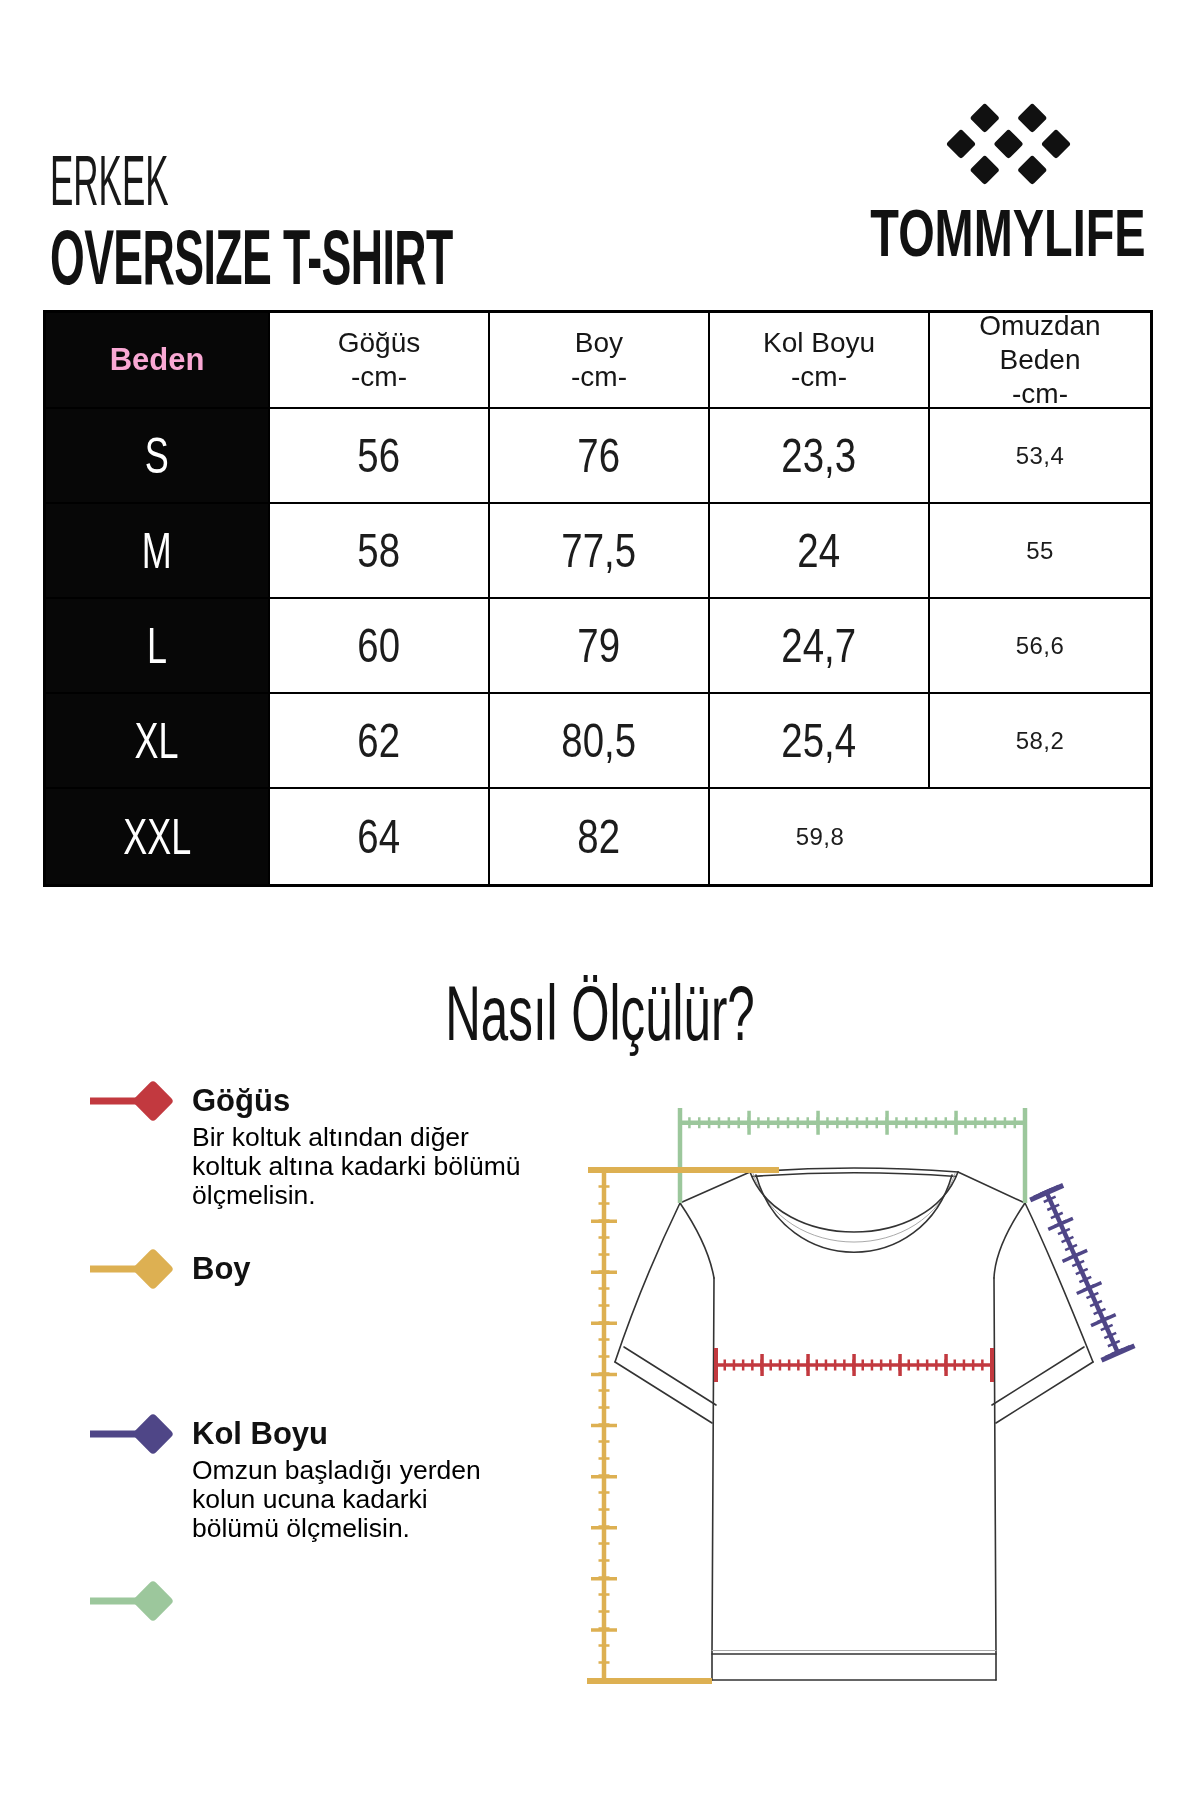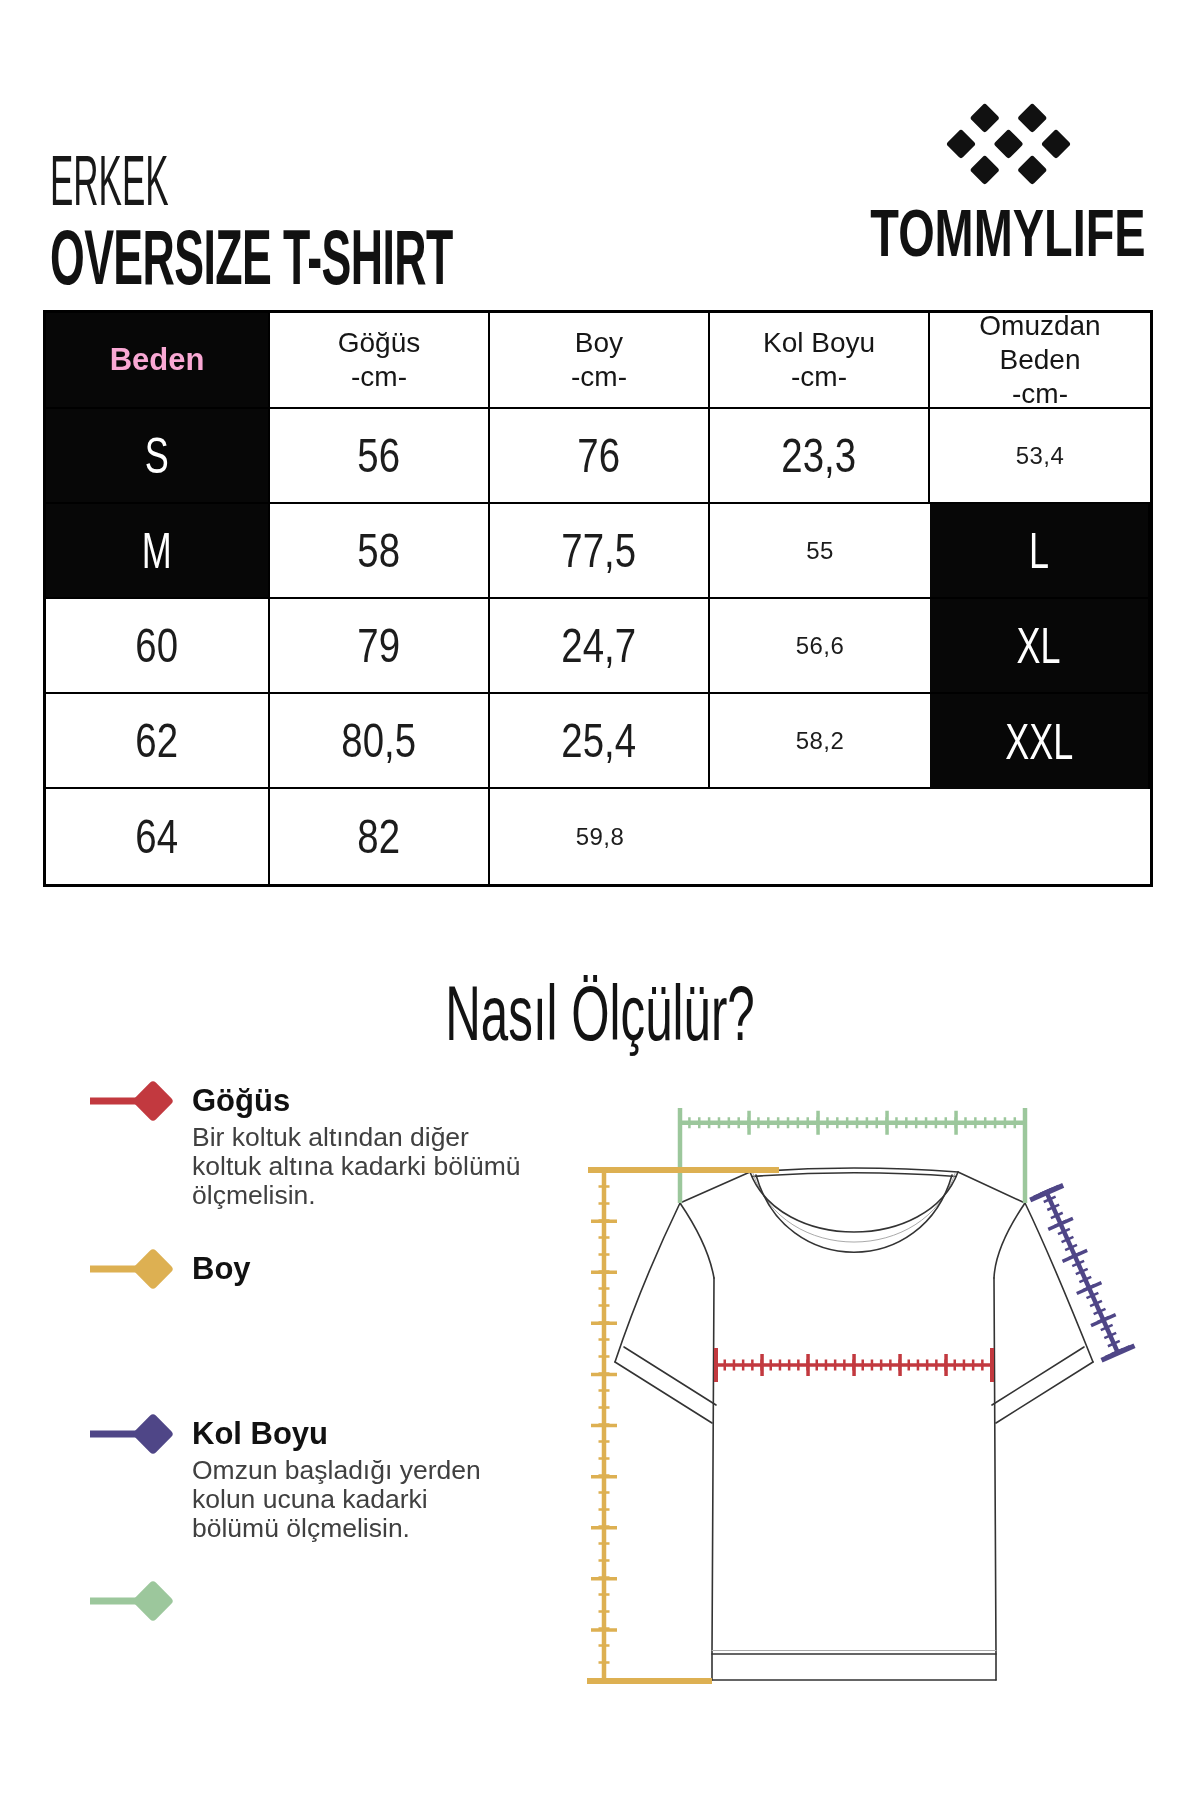--- a/index.html
+++ b/index.html
@@ -35,21 +35,21 @@
            transform:scaleX(0.80);transform-origin:center center;}
   .num5{font-size:24px;font-weight:400;color:#1c1c1c;letter-spacing:0.5px;}
 
   
   #howto-title{left:600px;top:975px;font-size:77px;font-weight:400;line-height:1;
         transform:translateX(-50%) scaleX(0.64);white-space:nowrap;color:#131313;}
   .legend-item{position:absolute;left:90px;width:480px;display:flex;align-items:flex-start;}
   .legend-icon{flex:0 0 104px;margin-top:-4px;}
   .legend-text{margin-left:-2px;}
   .legend-title{font-size:31px;font-weight:700;line-height:36px;color:#111;}
-  .legend-desc{font-size:26.5px;line-height:29px;color:#404040;margin-top:4px;}
+  .legend-desc{font-size:26.5px;line-height:29px;color:#000000;margin-top:4px;}
   .pre{white-space:pre-line;}
 
   #diagram{left:560px;top:1095px;}
 </style>
 </head>
 <body>
 
 <div class="page">
 
   <div class="abs" id="erkek">ERKEK</div>
@@ -108,20 +108,23 @@
       </div>
 
     <div class="cell dark">
       <span class="sizecond">M</span>
       </div>
     <div class="cell">
       <span class="numcond">58</span>
       </div>
     <div class="cell">
       <span class="numcond">77,5</span>
+      </div>
+    <div class="cell">
+      <span class="numcond">24</span>
       </div>
     <div class="cell lastcol">
       <span class="num5">55</span>
       </div>
 
     <div class="cell dark">
       <span class="sizecond">L</span>
       </div>
     <div class="cell">
       <span class="numcond">60</span>

